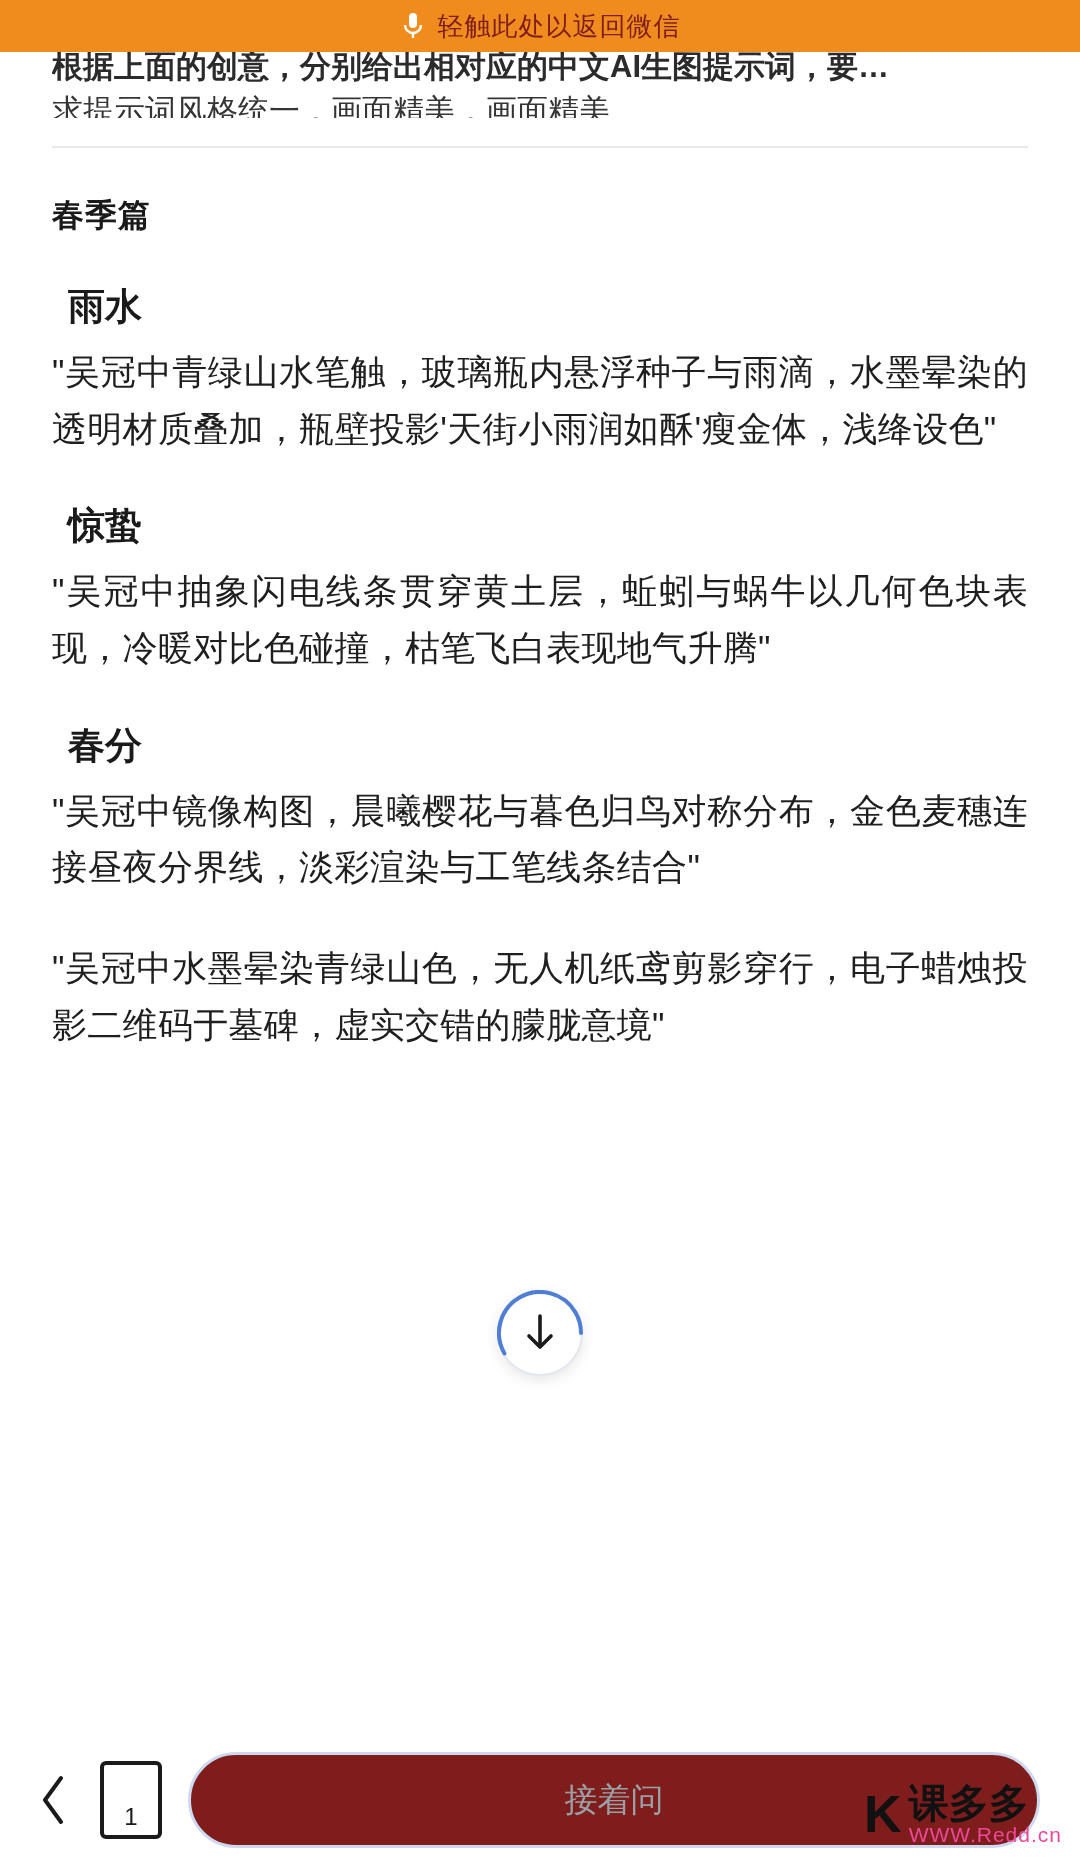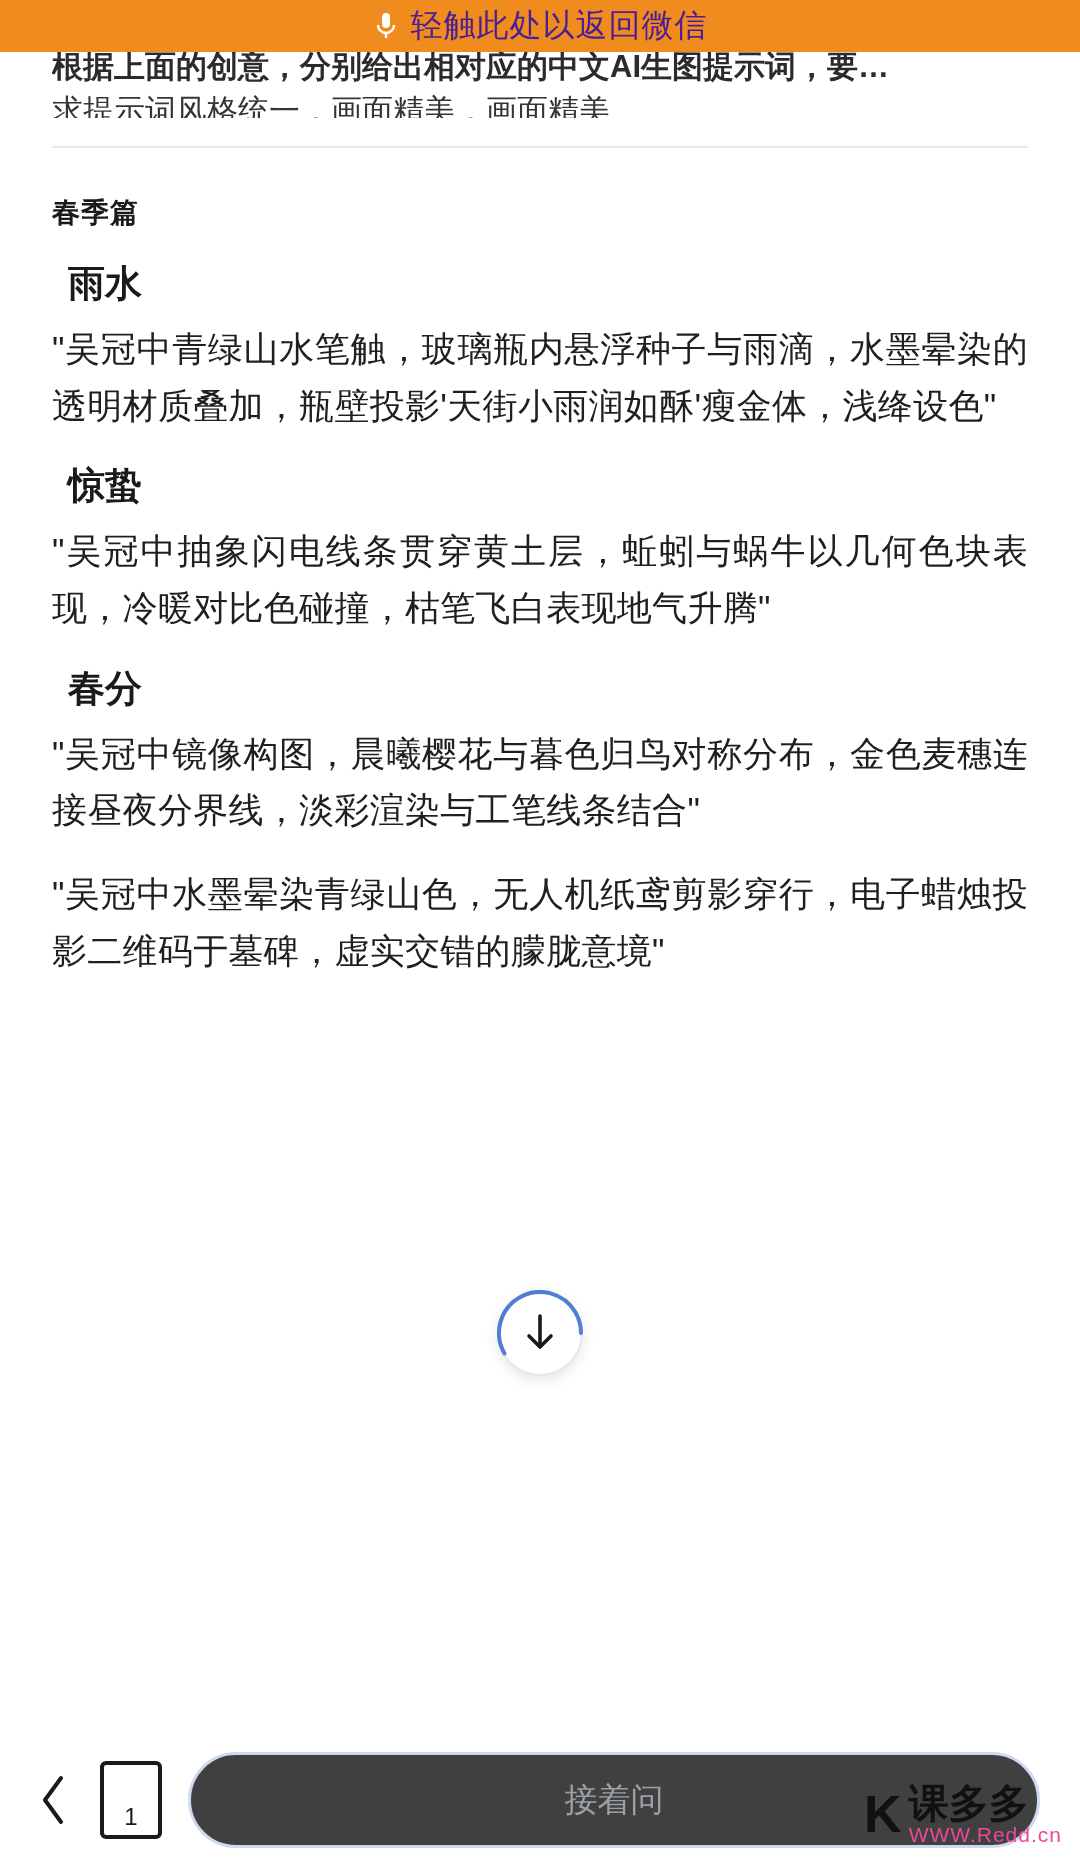--- a/index.html
+++ b/index.html
@@ -32,22 +32,22 @@
     z-index: 30;
   }
   .return-bar .mic-icon {
     display: inline-flex;
     align-items: center;
     justify-content: center;
     width: 26px;
     height: 30px;
   }
   .return-bar .label {
-    color: #4c1d95;
-    font-size: 32px;
+    color: #7f1d1d;
+    font-size: 26px;
     letter-spacing: 1px;
   }
 
   
   .content {
     position: absolute;
     top: 52px; left: 0;
     width: 1080px;
     height: 1808px;
     padding: 0 52px;
@@ -75,27 +75,27 @@
   }
 
   .divider {
     margin: 28px 0 0 0;
     border-top: 2px solid #e9e9e9;
     width: 100%;
   }
 
   h1.section-title {
     margin-top: 46px;
-    font-size: 28px;
+    font-size: 32px;
     font-weight: 700;
     color: #1a1a1a;
     letter-spacing: 1px;
   }
 
-  .term-block { margin-top: 27px; }
+  .term-block { margin-top: 44px; }
   .term-block.first { margin-top: 38px; }
 
   h2.term-name {
     font-size: 37px;
     font-weight: 700;
     color: #1a1a1a;
     margin-left: 16px;
     margin-bottom: 12px;
   }
 
@@ -167,21 +167,21 @@
     font-size: 24px;
     color: #1a1a1a;
     line-height: 1;
     padding-bottom: 6px;
   }
   .ask-input {
     flex: 1 1 auto;
     height: 96px;
     border: 3px solid #cdd9f0;
     border-radius: 48px;
-    background: #404040;
+    background: #7f1d1d;
     display: flex;
     align-items: center;
     justify-content: center;
     margin-right: 6px;
   }
   .ask-input .placeholder {
     font-size: 33px;
     color: #9aa0a6;
   }
 

